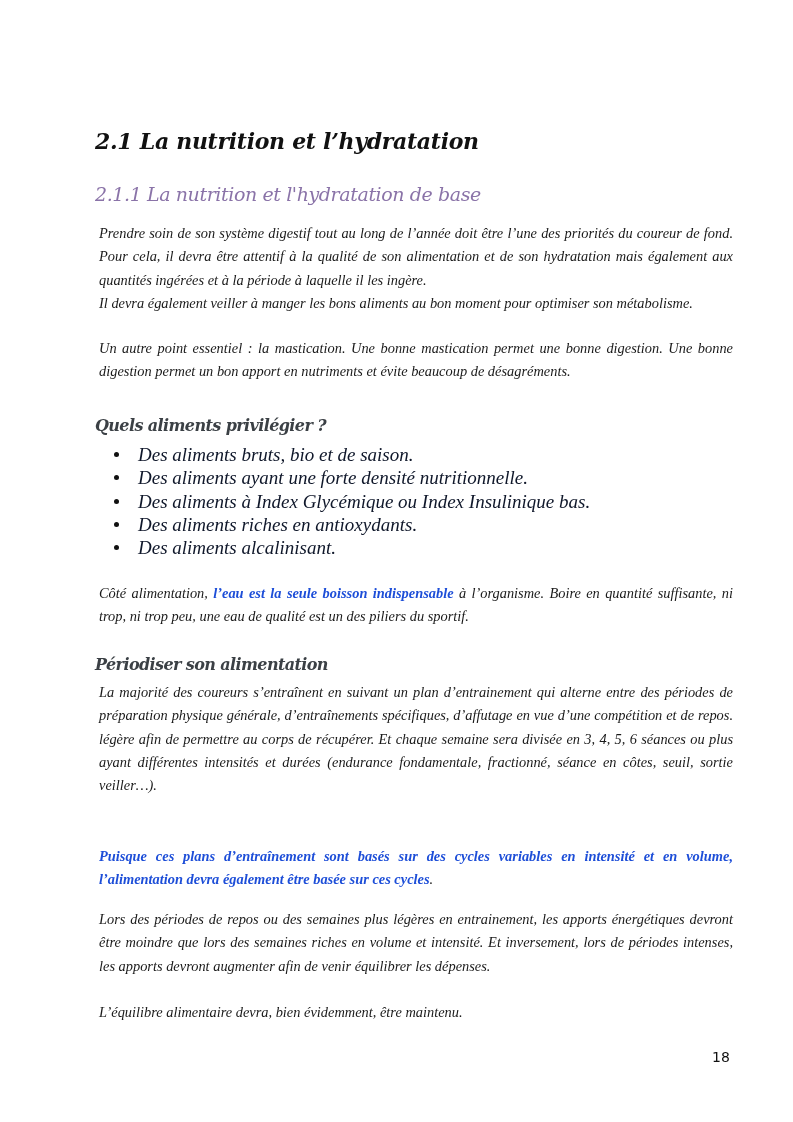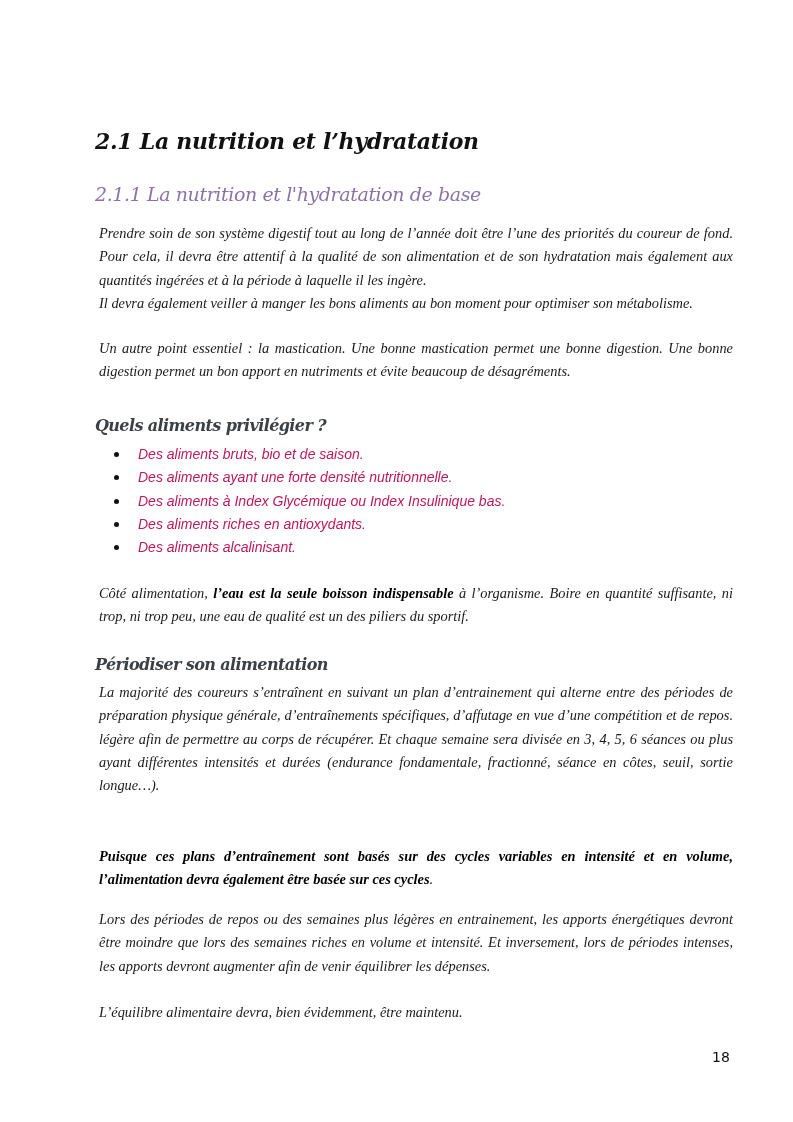--- a/index.html
+++ b/index.html
@@ -82,38 +82,38 @@
       top: 443px;
       margin: 0;
       padding: 0;
       list-style: none;
     }
     ul.bullets li {
       position: relative;
       height: 23.3px;
       line-height: 23.3px;
       padding-left: 43px;
-      font-family: Liberation Sans, sans-serif;
+      font-family: Liberation Serif, serif;
       font-style: italic;
-      font-size: 14px;
-      color: #be185d;
+      font-size: 19px;
+      color: #0f172a;
       white-space: nowrap;
     }
     ul.bullets li .dot {
       position: absolute;
       left: 19px;
       top: 9px;
       width: 5px;
       height: 5px;
       border-radius: 50%;
       background: #111111;
     }
     .bold {
       font-weight: bold;
-      color: #000000;
+      color: #1d4ed8;
     }
     .page-number {
       position: absolute;
       left: 712px;
       top: 1049px;
       font-family: "DejaVu Sans", sans-serif;
       font-size: 14px;
       color: #111111;
     }
   </style>
@@ -152,21 +152,21 @@
     <span class="line">trop, ni trop peu, une eau de qualité est un des piliers du sportif.</span>
   </div>
 
   <div class="h3" style="top:655px;">Périodiser son alimentation</div>
 
   <div class="p" style="top:681px;">
     <span class="line j">La majorité des coureurs s’entraînent en suivant un plan d’entrainement qui alterne entre des périodes de</span>
     <span class="line j">préparation physique générale, d’entraînements spécifiques, d’affutage en vue d’une compétition et de repos.</span>
     <span class="line j">légère afin de permettre au corps de récupérer. Et chaque semaine sera divisée en 3, 4, 5, 6 séances ou plus</span>
     <span class="line j">ayant différentes intensités et durées (endurance fondamentale, fractionné, séance en côtes, seuil, sortie</span>
-    <span class="line">longue…).</span>
+    <span class="line">veiller…).</span>
   </div>
 
   <div class="p" style="top:845px;">
     <span class="line j bold">Puisque ces plans d’entraînement sont basés sur des cycles variables en intensité et en volume,</span>
     <span class="line"><span class="bold">l’alimentation devra également être basée sur ces cycles</span><span>.</span></span>
   </div>
 
   <div class="p" style="top:908px;">
     <span class="line j">Lors des périodes de repos ou des semaines plus légères en entrainement, les apports énergétiques devront</span>
     <span class="line j">être moindre que lors des semaines riches en volume et intensité. Et inversement, lors de périodes intenses,</span>

